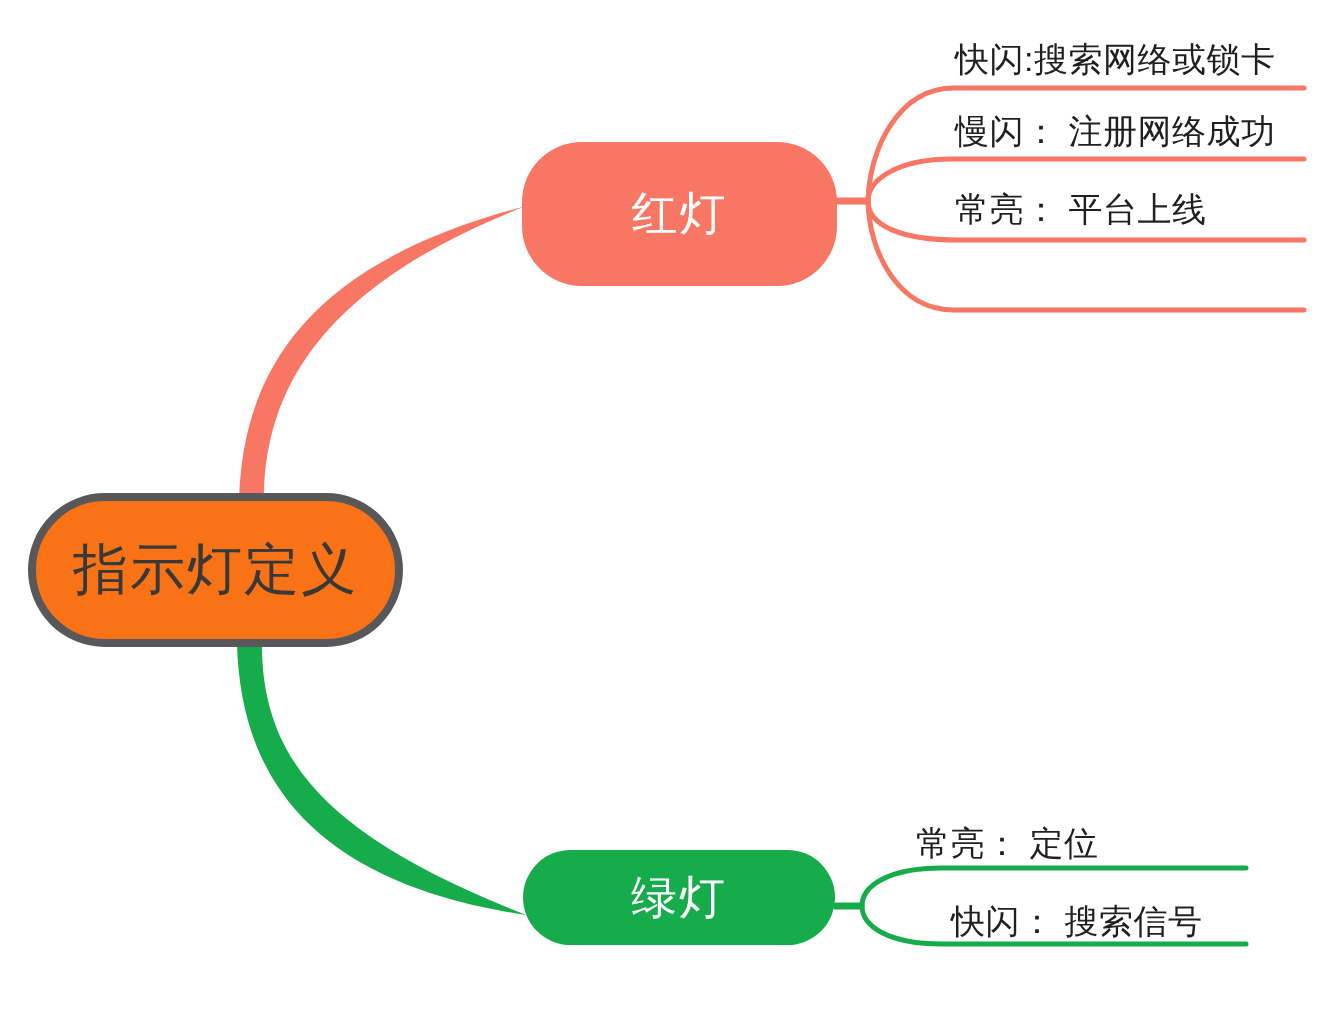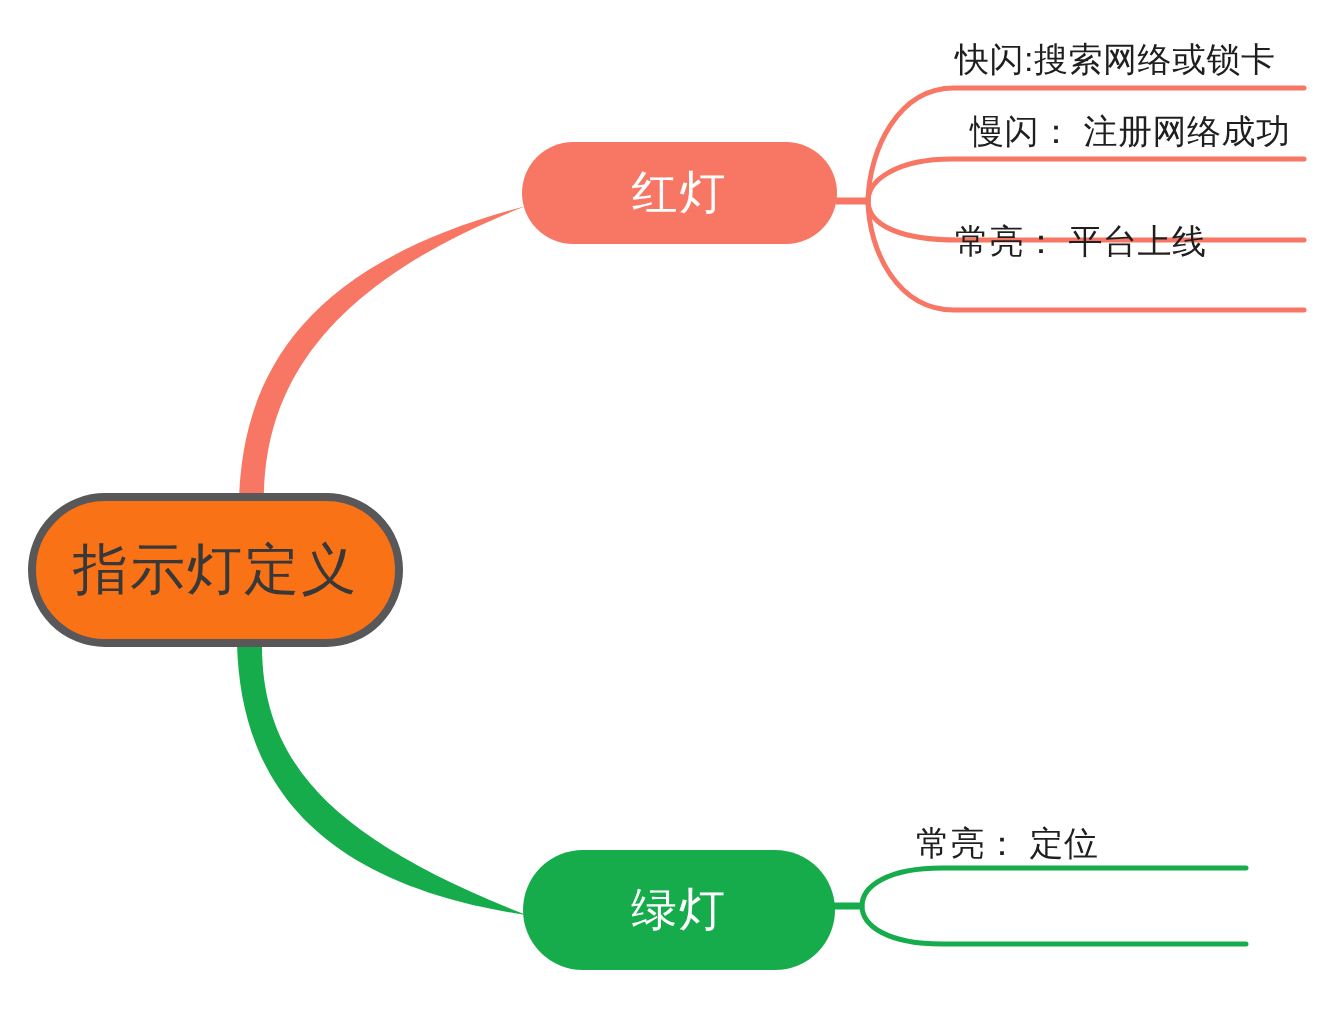--- a/index.html
+++ b/index.html
@@ -47,50 +47,50 @@
     width: 375px; height: 154px;
     background: #f97316;
     border: 8px solid var(--gray);
     border-radius: 80px;
     color: #383838;
     font-size: 55px;
     letter-spacing: 2px;
   }
   .node-red {
     left: 522px; top: 142px;
-    width: 315px; height: 102px;
+    width: 315px; height: 144px;
     background: var(--red);
     border-radius: 60px;
     color: var(--node_text);
     font-size: 46px;
     letter-spacing: 2px;
   }
   .node-green {
     left: 523px; top: 850px;
-    width: 312px; height: 120px;
+    width: 312px; height: 95px;
     background: var(--green);
     border-radius: 61px;
     color: var(--node_text);
     font-size: 46px;
     letter-spacing: 2px;
   }
 
   .leaf {
     position: absolute;
     left: 955px;
     font-size: 34px;
     line-height: 38px;
     color: var(--ink);
     white-space: nowrap;
     letter-spacing: 0.5px;
     text-align: right;
   }
   .leaf-r1 { top: 40px; }
-  .leaf-r2 { top: 112px; margin-left: 15px; }
-  .leaf-r3 { top: 190px; margin-top: 32px; }
+  .leaf-r2 { top: 112px; }
+  .leaf-r3 { top: 190px; }
   .leaf-r4 { top: 259px; }
   .leaf-g1 { top: 824px; left: 916px; }
   .leaf-g2 { top: 902px; left: 951px; }
 </style>
 </head>
 <body>
 
 <div class="canvas">
 
   <svg class="connector-layer" viewBox="0 0 1342 1021" xmlns="http://www.w3.org/2000/svg">
@@ -119,14 +119,15 @@
 
   <div class="node node-green">
     <span>绿灯</span>
   </div>
 
   <div class="leaf leaf-r1">快闪:搜索网络或锁卡</div>
   <div class="leaf leaf-r2">慢闪： 注册网络成功</div>
   <div class="leaf leaf-r3">常亮： 平台上线</div>
 
   <div class="leaf leaf-g1">常亮： 定位</div>
+  <div class="leaf leaf-g2">快闪： 搜索信号</div>
 
 </div>
 
 </body></html>

